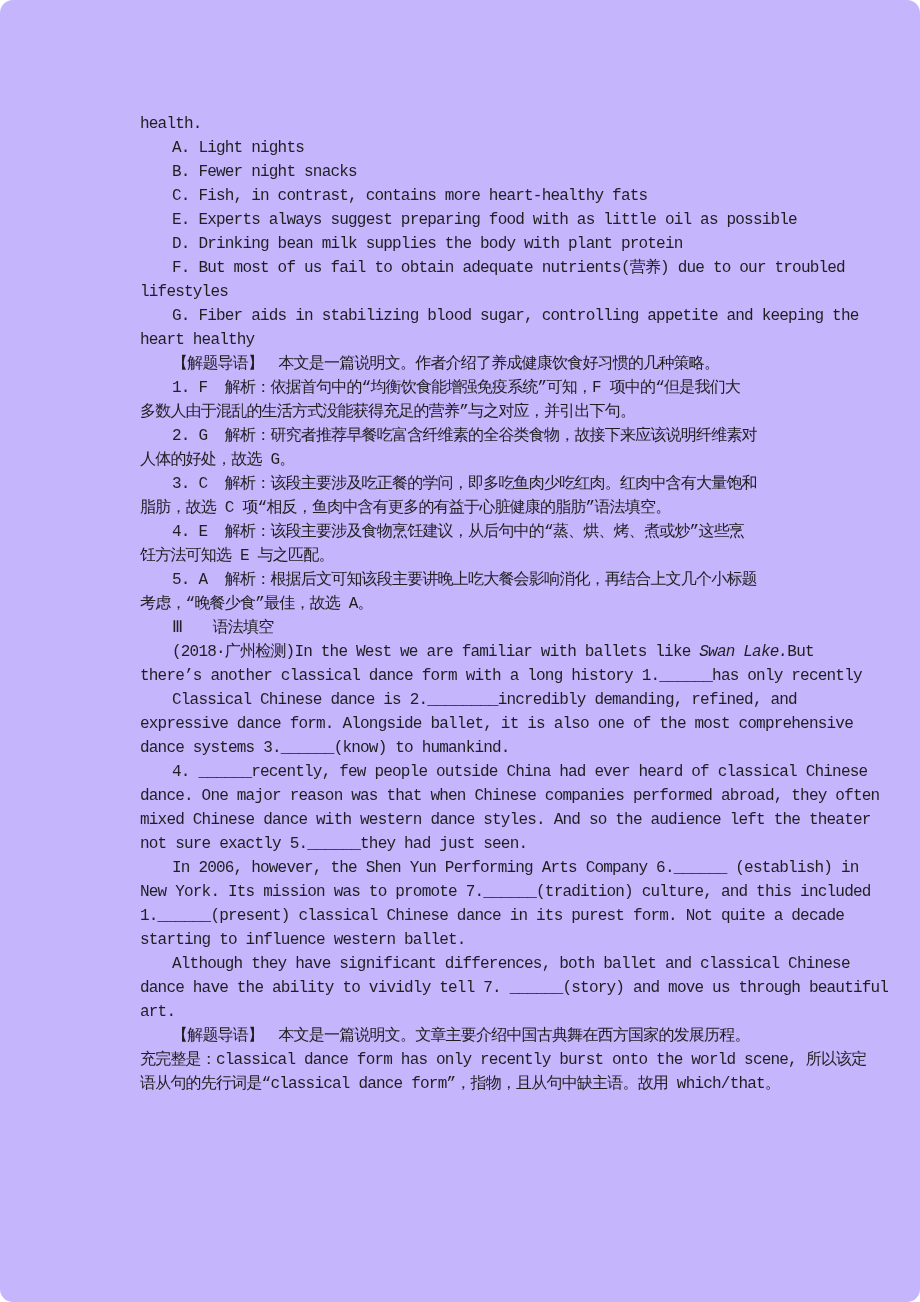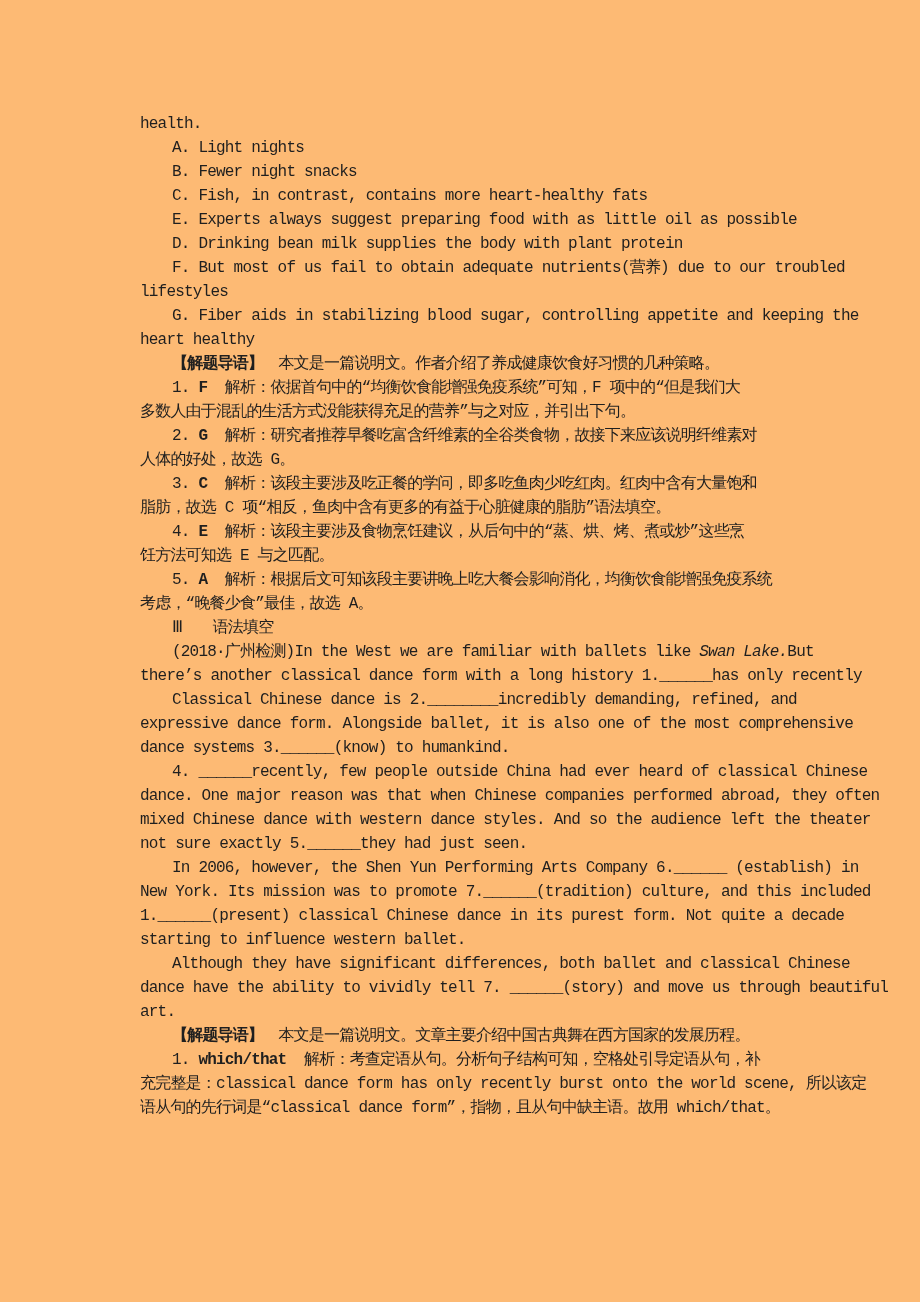--- a/index.html
+++ b/index.html
@@ -4,42 +4,43 @@
 <style>
   html, body {
     margin: 0;
     padding: 0;
     background: #ffffff;
   }
   .page {
     position: relative;
     width: 920px;
     height: 1302px;
-    background: #fdba74;
+    background: #c4b5fd;
     overflow: hidden;
+    border-radius: 13px;
   }
   .doc {
     position: absolute;
     left: 140px;
     top: 112px;
     width: 700px;
     font-family: "Liberation Mono", "DejaVu Sans Mono", monospace;
     font-size: 16px;
     line-height: 24px;
     letter-spacing: -0.8px;
     color: #1f1f1f;
   }
   .line {
     height: 24px;
     white-space: pre;
   }
   .line.ind {
     padding-left: 32px;
   }
-  .seg-b { font-weight: bold; }
+  .seg-b { font-weight: normal; }
   .seg-i { font-style: italic; }
 </style>
 </head>
 <body>
 
 <div class="page">
   <div class="doc" id="doc">
       <div class="line"><span class="">health.</span></div>
       <div class="line ind"><span class="">A. Light nights</span></div>
       <div class="line ind"><span class="">B. Fewer night snacks</span></div>
@@ -52,37 +53,36 @@
       <div class="line"><span class="">heart healthy</span></div>
       <div class="line ind"><span class="seg-b ">【解题导语】</span><span class="">　本文是一篇说明文。作者介绍了养成健康饮食好习惯的几种策略。</span></div>
       <div class="line ind"><span class="">1. </span><span class="seg-b ">F</span><span class="">  解析：依据首句中的“均衡饮食能增强免疫系统”可知，F 项中的“但是我们大</span></div>
       <div class="line"><span class="">多数人由于混乱的生活方式没能获得充足的营养”与之对应，并引出下句。</span></div>
       <div class="line ind"><span class="">2. </span><span class="seg-b ">G</span><span class="">  解析：研究者推荐早餐吃富含纤维素的全谷类食物，故接下来应该说明纤维素对</span></div>
       <div class="line"><span class="">人体的好处，故选 G。</span></div>
       <div class="line ind"><span class="">3. </span><span class="seg-b ">C</span><span class="">  解析：该段主要涉及吃正餐的学问，即多吃鱼肉少吃红肉。红肉中含有大量饱和</span></div>
       <div class="line"><span class="">脂肪，故选 C 项“相反，鱼肉中含有更多的有益于心脏健康的脂肪”语法填空。</span></div>
       <div class="line ind"><span class="">4. </span><span class="seg-b ">E</span><span class="">  解析：该段主要涉及食物烹饪建议，从后句中的“蒸、烘、烤、煮或炒”这些烹</span></div>
       <div class="line"><span class="">饪方法可知选 E 与之匹配。</span></div>
-      <div class="line ind"><span class="">5. </span><span class="seg-b ">A</span><span class="">  解析：根据后文可知该段主要讲晚上吃大餐会影响消化，均衡饮食能增强免疫系统</span></div>
+      <div class="line ind"><span class="">5. </span><span class="seg-b ">A</span><span class="">  解析：根据后文可知该段主要讲晚上吃大餐会影响消化，再结合上文几个小标题</span></div>
       <div class="line"><span class="">考虑，“晚餐少食”最佳，故选 A。</span></div>
       <div class="line ind"><span class="">Ⅲ　　语法填空</span></div>
       <div class="line ind"><span class="">(2018·广州检测)In the West we are familiar with ballets like </span><span class="seg-i">Swan Lake.</span><span class="">But</span></div>
       <div class="line"><span class="">there’s another classical dance form with a long history 1.______has only recently</span></div>
       <div class="line ind"><span class="">Classical Chinese dance is 2.________incredibly demanding, refined, and</span></div>
       <div class="line"><span class="">expressive dance form. Alongside ballet, it is also one of the most comprehensive</span></div>
       <div class="line"><span class="">dance systems 3.______(know) to humankind.</span></div>
       <div class="line ind"><span class="">4. ______recently, few people outside China had ever heard of classical Chinese</span></div>
       <div class="line"><span class="">dance. One major reason was that when Chinese companies performed abroad, they often</span></div>
       <div class="line"><span class="">mixed Chinese dance with western dance styles. And so the audience left the theater</span></div>
       <div class="line"><span class="">not sure exactly 5.______they had just seen.</span></div>
       <div class="line ind"><span class="">In 2006, however, the Shen Yun Performing Arts Company 6.______ (establish) in</span></div>
       <div class="line"><span class="">New York. Its mission was to promote 7.______(tradition) culture, and this included</span></div>
       <div class="line"><span class="">1.______(present) classical Chinese dance in its purest form. Not quite a decade</span></div>
       <div class="line"><span class="">starting to influence western ballet.</span></div>
       <div class="line ind"><span class="">Although they have significant differences, both ballet and classical Chinese</span></div>
       <div class="line"><span class="">dance have the ability to vividly tell 7. ______(story) and move us through beautiful</span></div>
       <div class="line"><span class="">art.</span></div>
       <div class="line ind"><span class="seg-b ">【解题导语】</span><span class="">　本文是一篇说明文。文章主要介绍中国古典舞在西方国家的发展历程。</span></div>
-      <div class="line ind"><span class="">1. </span><span class="seg-b ">which/that</span><span class="">  解析：考查定语从句。分析句子结构可知，空格处引导定语从句，补</span></div>
       <div class="line"><span class="">充完整是：classical dance form has only recently burst onto the world scene, 所以该定</span></div>
       <div class="line"><span class="">语从句的先行词是“classical dance form”，指物，且从句中缺主语。故用 which/that。</span></div>
     </div>
 </div>
 
 </body></html>

